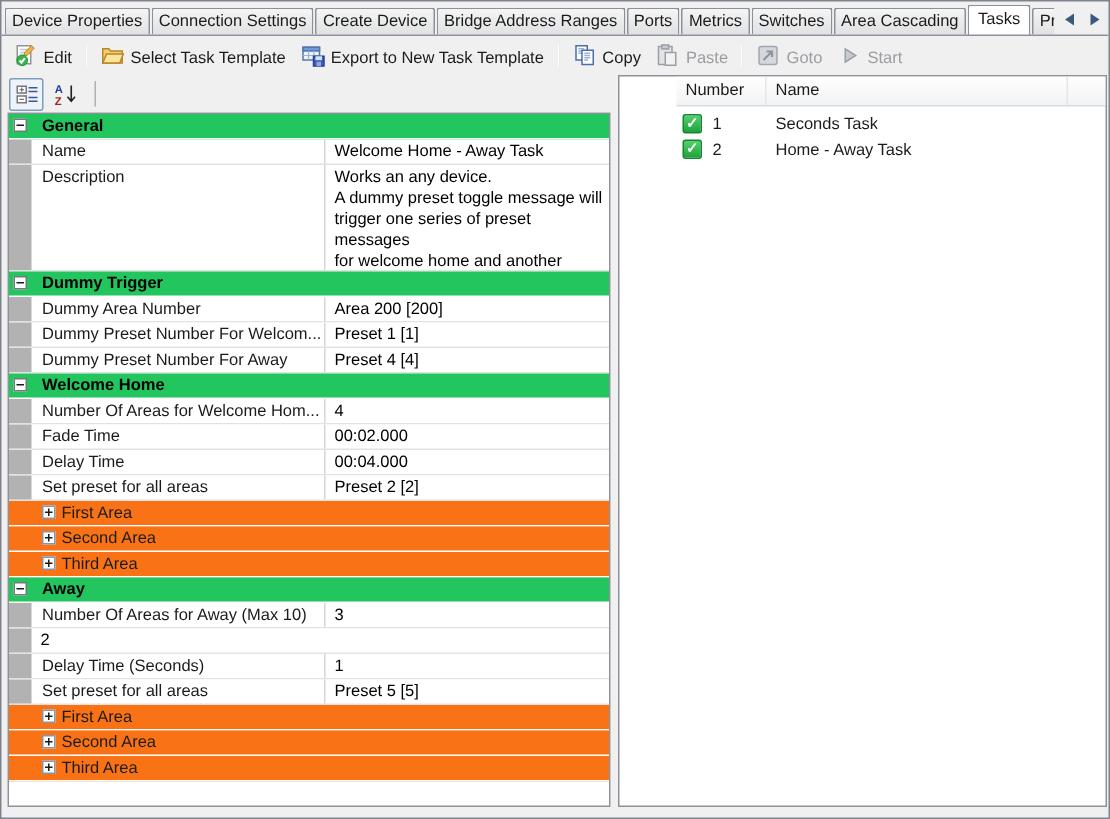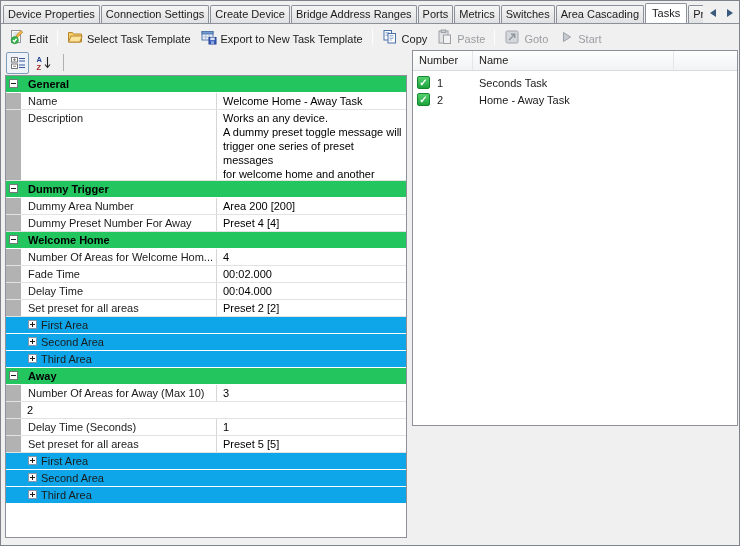--- a/index.html
+++ b/index.html
@@ -64,25 +64,25 @@
   .expand-box.plus::after { content:''; position:absolute; top:1px; bottom:1px; left:3px; width:1px; background:#1b1b1b; }
   .group-row .expand-box { left:22px; border-color:#8796a8; }
 
   .prop-row { display:flex; height:17px; background:#fff; border-bottom:1px solid #e2e2e2; }
   .gutter { width:15px; flex:none; background:#b2b2b2; }
   .cell-name { width:196px; flex:none; padding:1px 2px 0 7px; border-right:1px solid #d6d6d6; overflow:hidden; white-space:nowrap; line-height:15px; }
   .cell-value { flex:1; padding:1px 2px 0 6px; overflow:hidden; white-space:nowrap; color:#000; line-height:15px; }
   .prop-row.multiline { height:71px; }
   .prop-row.multiline .cell-value { white-space:pre-line; line-height:14px; }
 
-  .group-row { position:relative; display:flex; align-items:center; height:17px; background:#0ea5e9; border-bottom:1px solid #fff; }
+  .group-row { position:relative; display:flex; align-items:center; height:17px; background:#f97316; border-bottom:1px solid #fff; }
   .group-label { margin-left:35px; line-height:15px; }
 
   
-  .right-panel { position:absolute; left:411px; top:49px; width:326px; height:376px; border:1px solid #8e9199; background:#fff; overflow:hidden; }
+  .right-panel { position:absolute; left:411px; top:49px; width:326px; height:488px; border:1px solid #8e9199; background:#fff; overflow:hidden;padding-left:38px; }
   .lv-header { height:20px; display:flex; background:linear-gradient(#fefefe,#f2f3f5); border-bottom:1px solid #d9dbde; }
   .lv-col { padding:3px 0 0 6px; border-right:1px solid #e4e6e9; overflow:hidden; white-space:nowrap; }
   .lv-col.c0 { width:60px; flex:none; }
   .lv-col.c1 { width:201px; flex:none; }
   .lv-col.fill { flex:1; border-right:none; }
   .lv-body { padding-top:3px; }
   .lv-row { height:17px; display:flex; align-items:center; }
   .lv-cell-num { width:60px; flex:none; display:flex; align-items:center; padding-left:4px; gap:7px; }
   .lv-check {
     width:13px; height:13px; flex:none; border-radius:2px;
@@ -243,20 +243,25 @@
           <span class="expand-box"></span>
           <span class="cat-title">Dummy Trigger</span>
         </div>
         <div class="prop-row">
           <span class="gutter"></span>
           <div class="cell-name">Dummy Area Number</div>
           <div class="cell-value">Area 200 [200]</div>
         </div>
         <div class="prop-row">
           <span class="gutter"></span>
+          <div class="cell-name">Dummy Preset Number For Welcom...</div>
+          <div class="cell-value">Preset 1 [1]</div>
+        </div>
+        <div class="prop-row">
+          <span class="gutter"></span>
           <div class="cell-name">Dummy Preset Number For Away</div>
           <div class="cell-value">Preset 4 [4]</div>
         </div>
         <div class="cat-row">
           <span class="expand-box"></span>
           <span class="cat-title">Welcome Home</span>
         </div>
         <div class="prop-row">
           <span class="gutter"></span>
           <div class="cell-name">Number Of Areas for Welcome Hom...</div>

